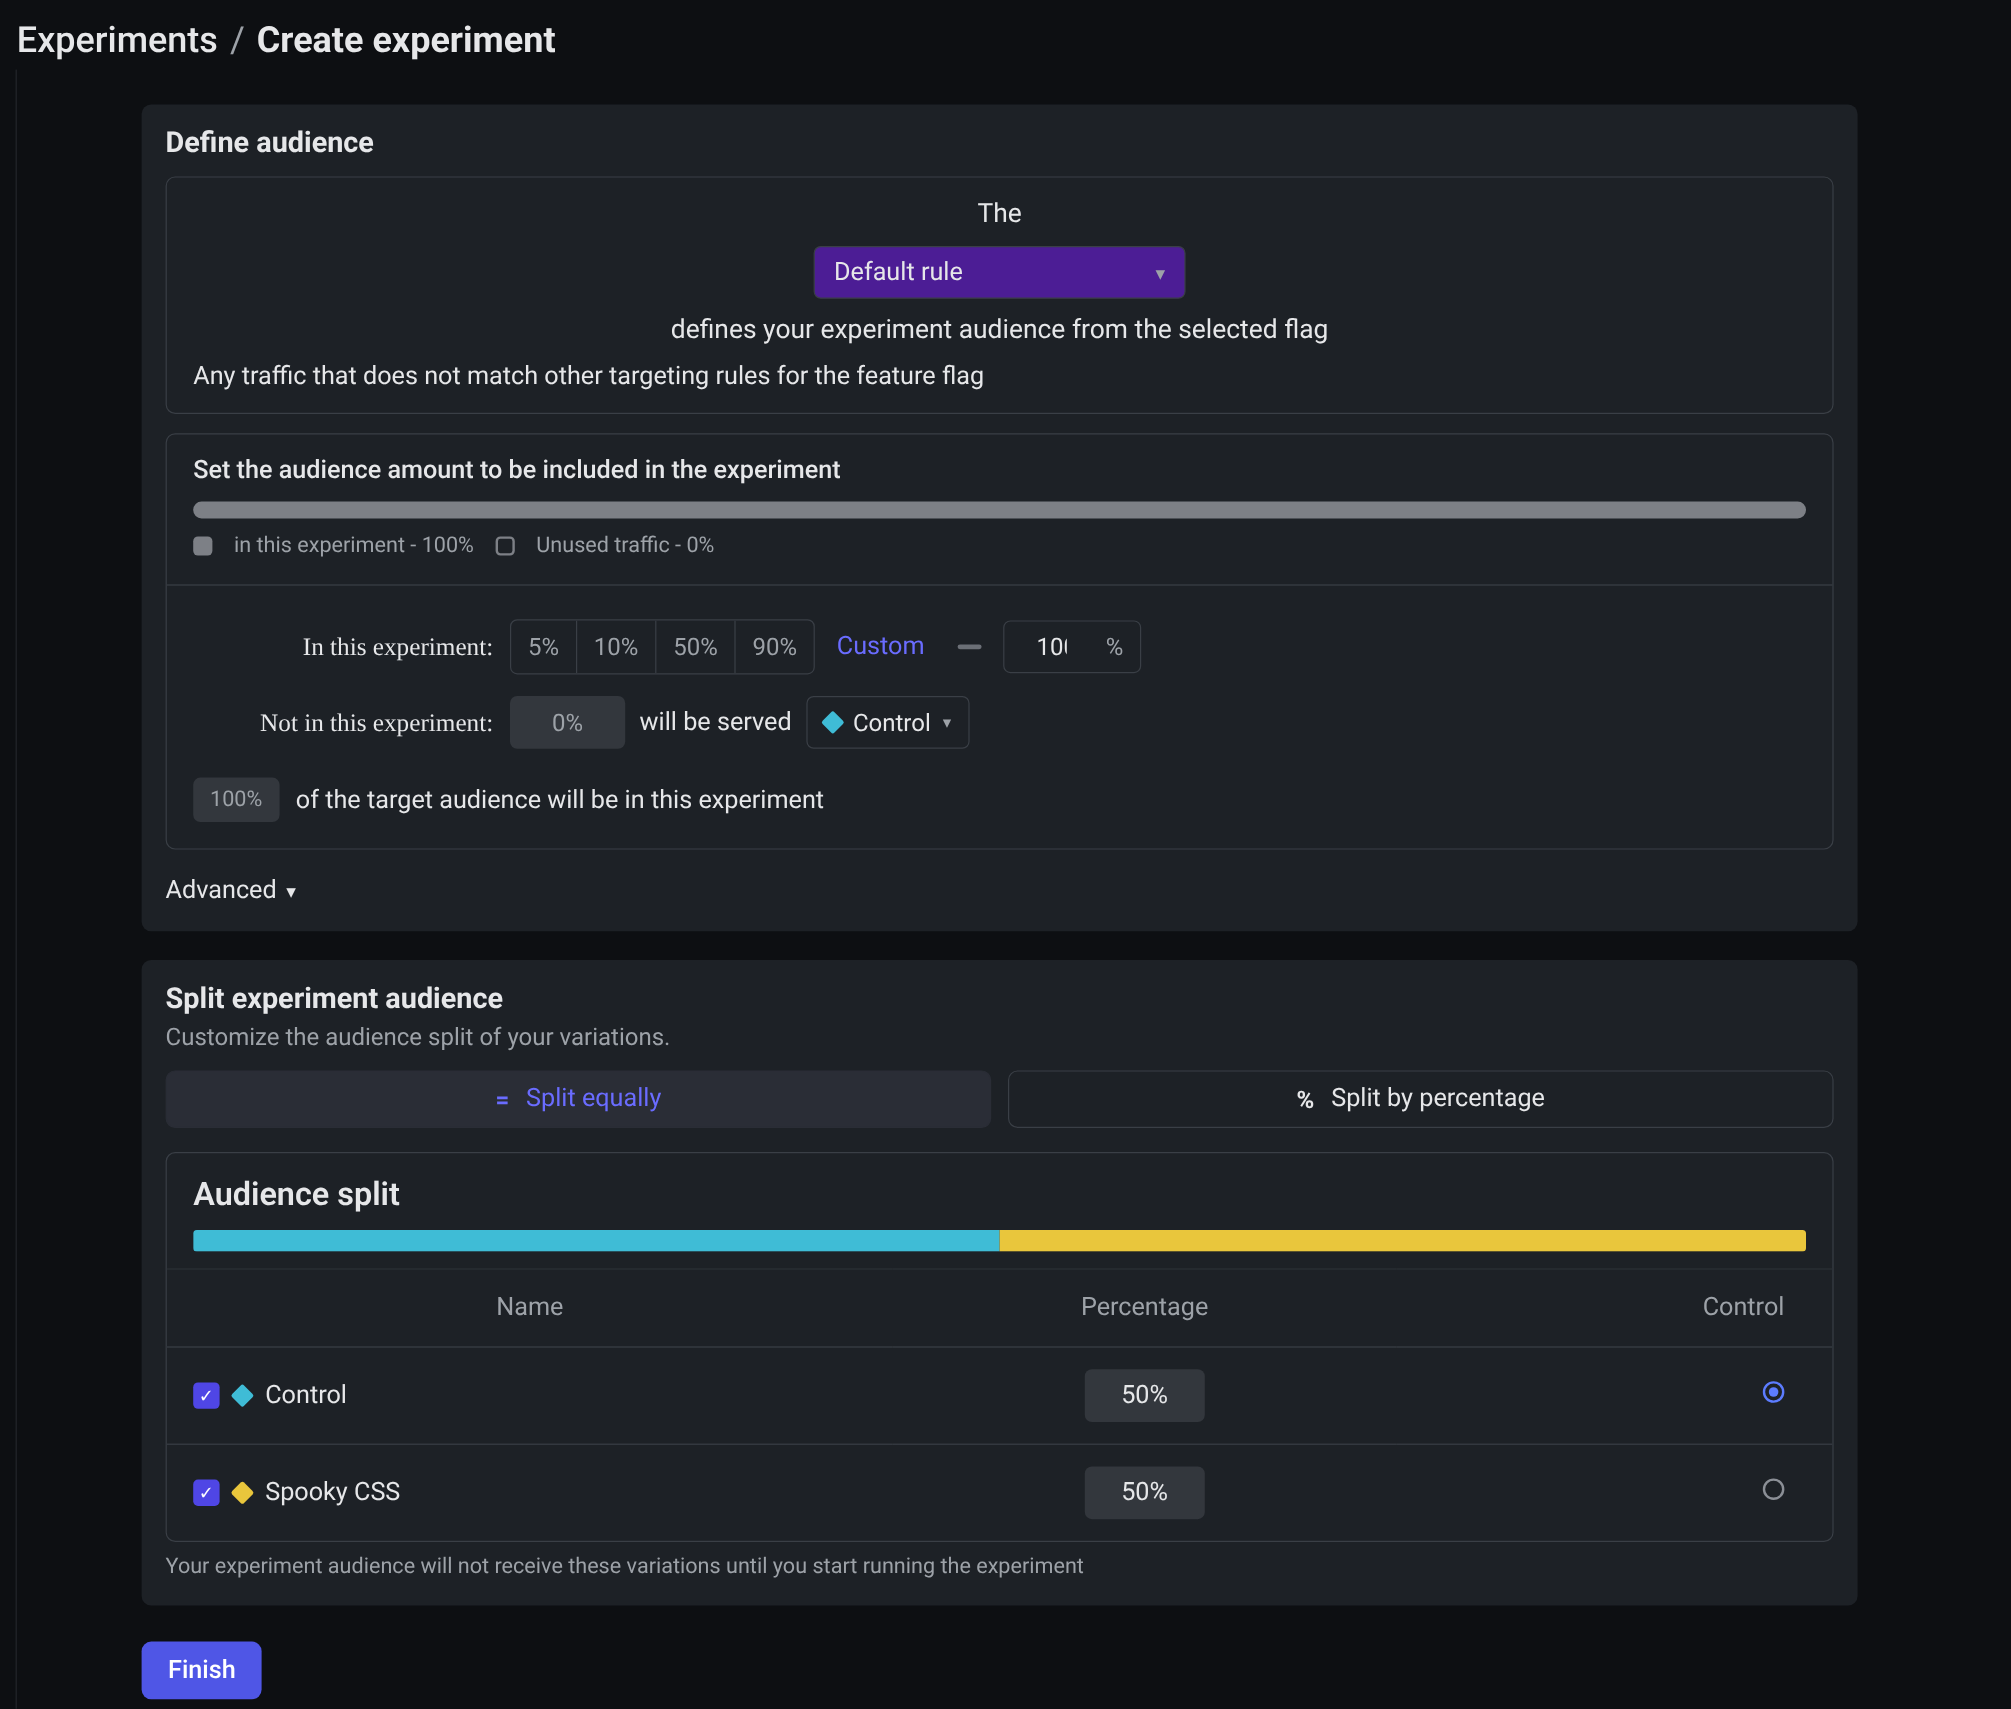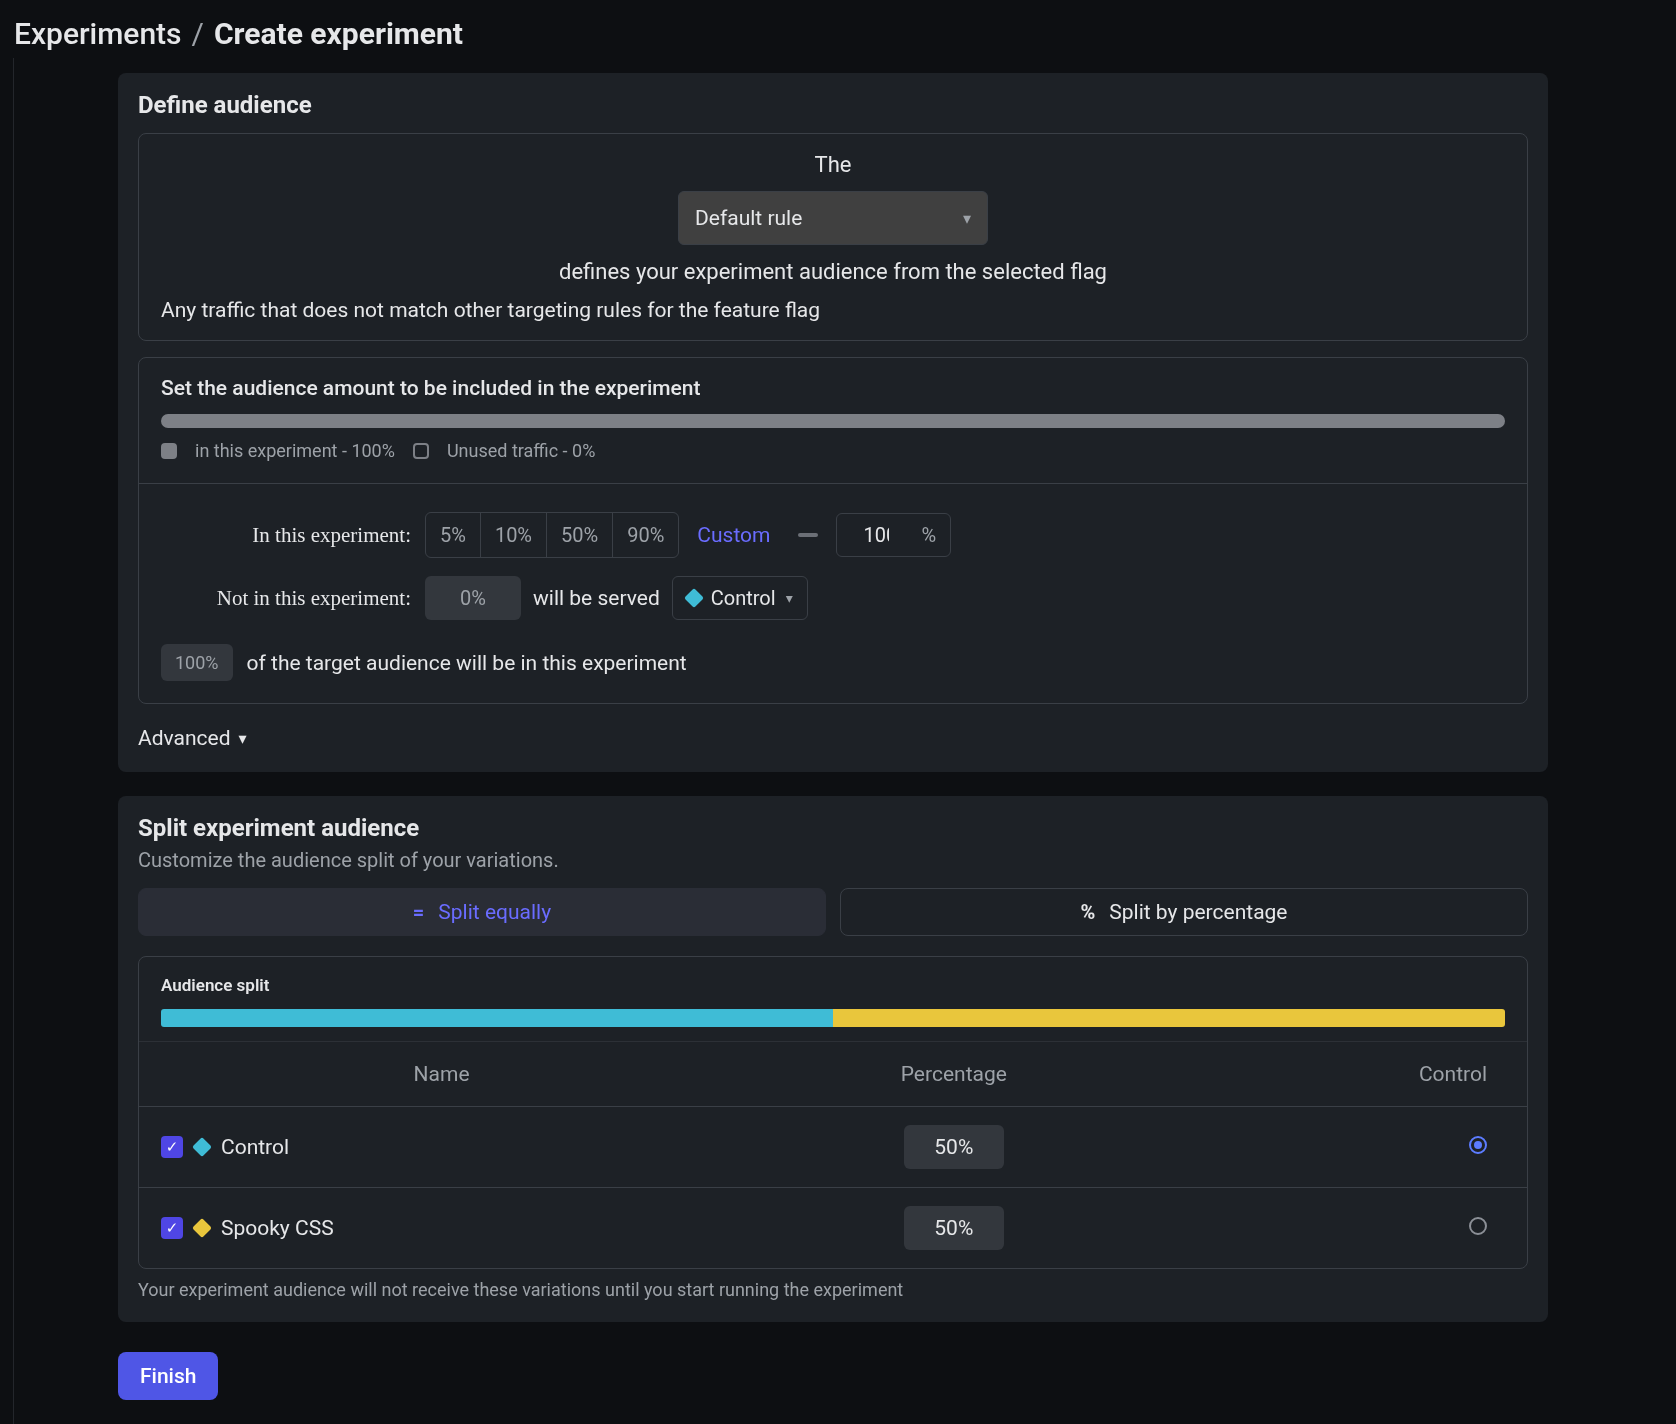--- a/index.html
+++ b/index.html
@@ -26,21 +26,21 @@
   }
   .page {
     width: 1676px;
     min-height: 1424px;
     position: relative;
     padding-bottom: 40px;
   }
   
   .breadcrumb {
     display: flex; align-items: center; gap: 10px;
-    padding: 16px 14px 22px 14px;
+    padding: 16px 14px 36px 14px;
     font-size: 30px; font-weight: 600;
   }
   .breadcrumb .bc-item { color: var(--text); font-weight: 500; }
   .breadcrumb .bc-sep { color: var(--text-dim); font-weight: 400; }
   .breadcrumb .bc-current { color: var(--text); font-weight: 700; text-align: right; }
 
   
   .left-rail {
     position: absolute; left: 0; top: 58px; bottom: 0; width: 14px;
     border-right: 1px solid #23262b;
@@ -71,23 +71,23 @@
 
   
   .aud-row {
     display: flex; align-items: center; gap: 14px; flex-wrap: wrap;
     font-size: 22px;
     flex-direction: column;
   }
   .select {
     display: inline-flex; align-items: center; justify-content: space-between;
     gap: 12px;
-    min-width: 310px; height: 54px;
+    min-width: 310px; height: 44px;
     padding: 0 16px;
-    background: #404040;
+    background: #4c1d95;
     border: 1px solid var(--border);
     border-radius: 6px;
     color: var(--text);
     font-size: 21px;
     cursor: pointer;
   }
   .select .chev { color: var(--text-dim); font-size: 16px; }
   .desc { color: var(--text); margin-top: 14px; font-size: 21px; }
 
   
@@ -168,21 +168,21 @@
     height: 48px; border-radius: 8px;
     border: 1px solid var(--border);
     font-size: 21px; cursor: pointer;
     color: var(--text);
   }
   .toggle.active { background: #2a2d36; color: var(--accent); border-color: #2a2d36;}
   .toggle .sym { font-weight: 700; font-size: 20px; }
 
   
   .split-box { border: 1px solid var(--border); border-radius: 8px; overflow:hidden; }
-  .split-head { padding: 18px 22px 14px 22px; font-size: 17px; font-weight: 600;}
+  .split-head { padding: 18px 22px 14px 22px; font-size: 27px; font-weight: 600;}
   .split-bar { display:flex; height: 18px; margin: 0 22px 0 22px; border-radius: 3px; overflow:hidden;}
   .split-bar .half { flex:1; }
   .split-bar .cyan { background: var(--cyan);}
   .split-bar .yellow { background: var(--yellow);}
 
   table.split-table { width: 100%; border-collapse: collapse; margin-top: 14px;}
   table.split-table th, table.split-table td {
     text-align: center; padding: 18px 22px; font-size: 21px; font-weight: 400;
     border-top: 1px solid var(--border);
   }

